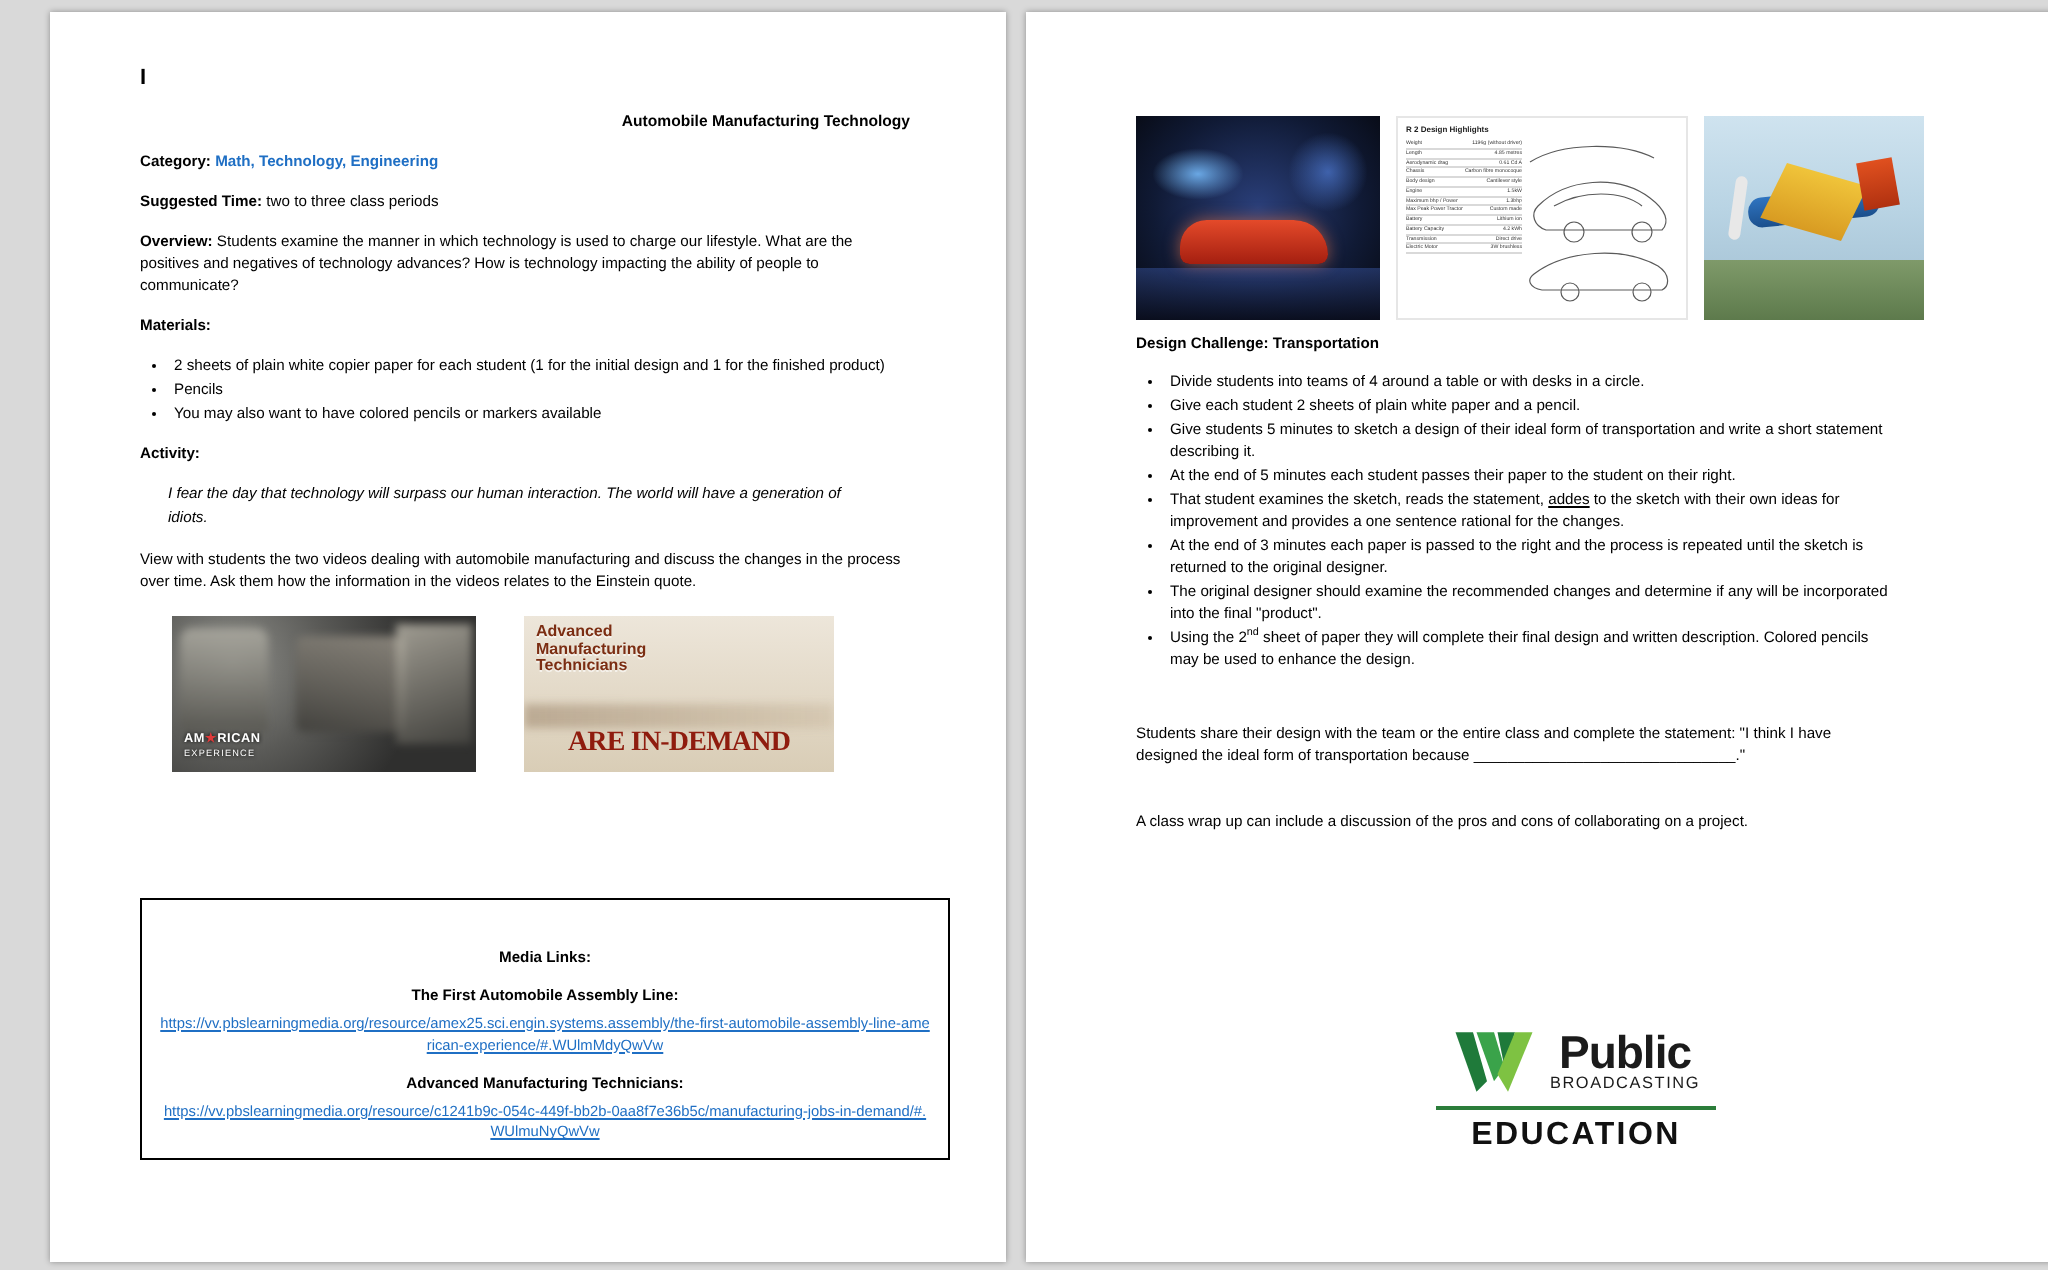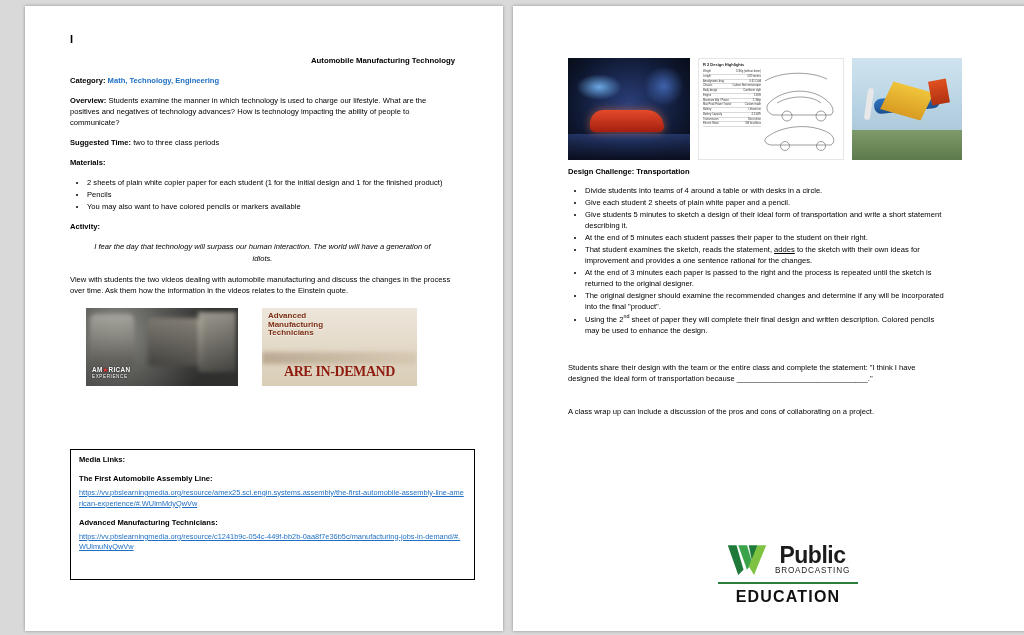--- a/index.html
+++ b/index.html
@@ -74,21 +74,21 @@
   .para { margin-bottom: 9px; text-align: left; }
   .lbl { font-weight: bold; }
   ul.bullets {
     margin: 0 0 9px 0;
     padding-left: 17px;
     list-style-type: disc;
   }
   ul.bullets li { margin-bottom: 1px; }
   .quote {
     font-style: italic;
-    text-align: center;
+    text-align: left;
     margin: 0 14px 10px 14px;
     line-height: 1.5;
   }
   .images-row-left {
     display: flex;
     gap: 24px;
     margin: 12px 0 10px 16px;
   }
   .img-box {
     position: relative;
@@ -165,23 +165,24 @@
     filter: blur(2px);
   }
   .media-box {
     position: absolute;
     left: 45px;
     top: 443px;
     width: 405px;
     height: 131px;
     border: 1px solid #000;
     box-sizing: border-box;
-    padding: 4px 8px;
+    padding: 23px 8px;
     font-size: 7.6px;
     line-height: 1.5;
+    text-align: center;
   }
   .media-box .mhead { font-weight: bold; margin-bottom: 8px; }
   .media-box .msub { font-weight: bold; margin-bottom: 3px; }
   .media-box a {
     color: #1f6fc4;
     text-decoration: underline;
     word-break: break-all;
     display: block;
     margin-bottom: 8px;
     font-size: 7.4px;
@@ -268,21 +269,21 @@
     transform: rotate(-10deg);
   }
   .img-plane .prop {
     position: absolute; left: 14px; top: 30px; width: 6px; height: 32px;
     background: #e8e8e8; border-radius: 3px; transform: rotate(8deg);
   }
   .right-title { font-weight: bold; margin: 0 0 8px 0; }
   .logo-area {
     position: absolute;
     left: 175px;
-    top: 537px;
+    top: 508px;
     width: 200px;
     text-align: center;
   }
   .logo-row { display: flex; align-items: center; justify-content: center; gap: 7px; }
   .wlogo { width: 42px; height: 34px; display: block; }
   .ptext {
     font-size: 23px;
     font-weight: bold;
     color: #1b1b1b;
     line-height: .95;
@@ -320,25 +321,25 @@
       <div class="cursor-line">I</div>
 
       <div class="doc-title">Automobile Manufacturing Technology</div>
 
       <div class="cat-row">
         <span class="cat-label">Category:</span>
         <span class="cat-value">Math, Technology, Engineering</span>
       </div>
 
       <div class="para">
+        <span class="lbl">Suggested Time:</span><span> two to three class periods</span>
+      </div>
+
+      <div class="para">
         <span class="lbl">Overview:</span><span>  Students examine the manner in which technology is used to charge our lifestyle.  What are the positives and negatives of technology advances?  How is technology impacting the ability of people to communicate?</span>
-      </div>
-
-      <div class="para">
-        <span class="lbl">Suggested Time:</span><span> two to three class periods</span>
       </div>
 
       <div class="para">
         <span class="lbl">Materials:</span>
       </div>
 
       <ul class="bullets">
         <li>2 sheets of plain white copier paper for each student (1 for the initial design and 1 for the finished product)</li>
         <li>Pencils</li>
         <li>You may also want to have colored pencils or markers available</li>

